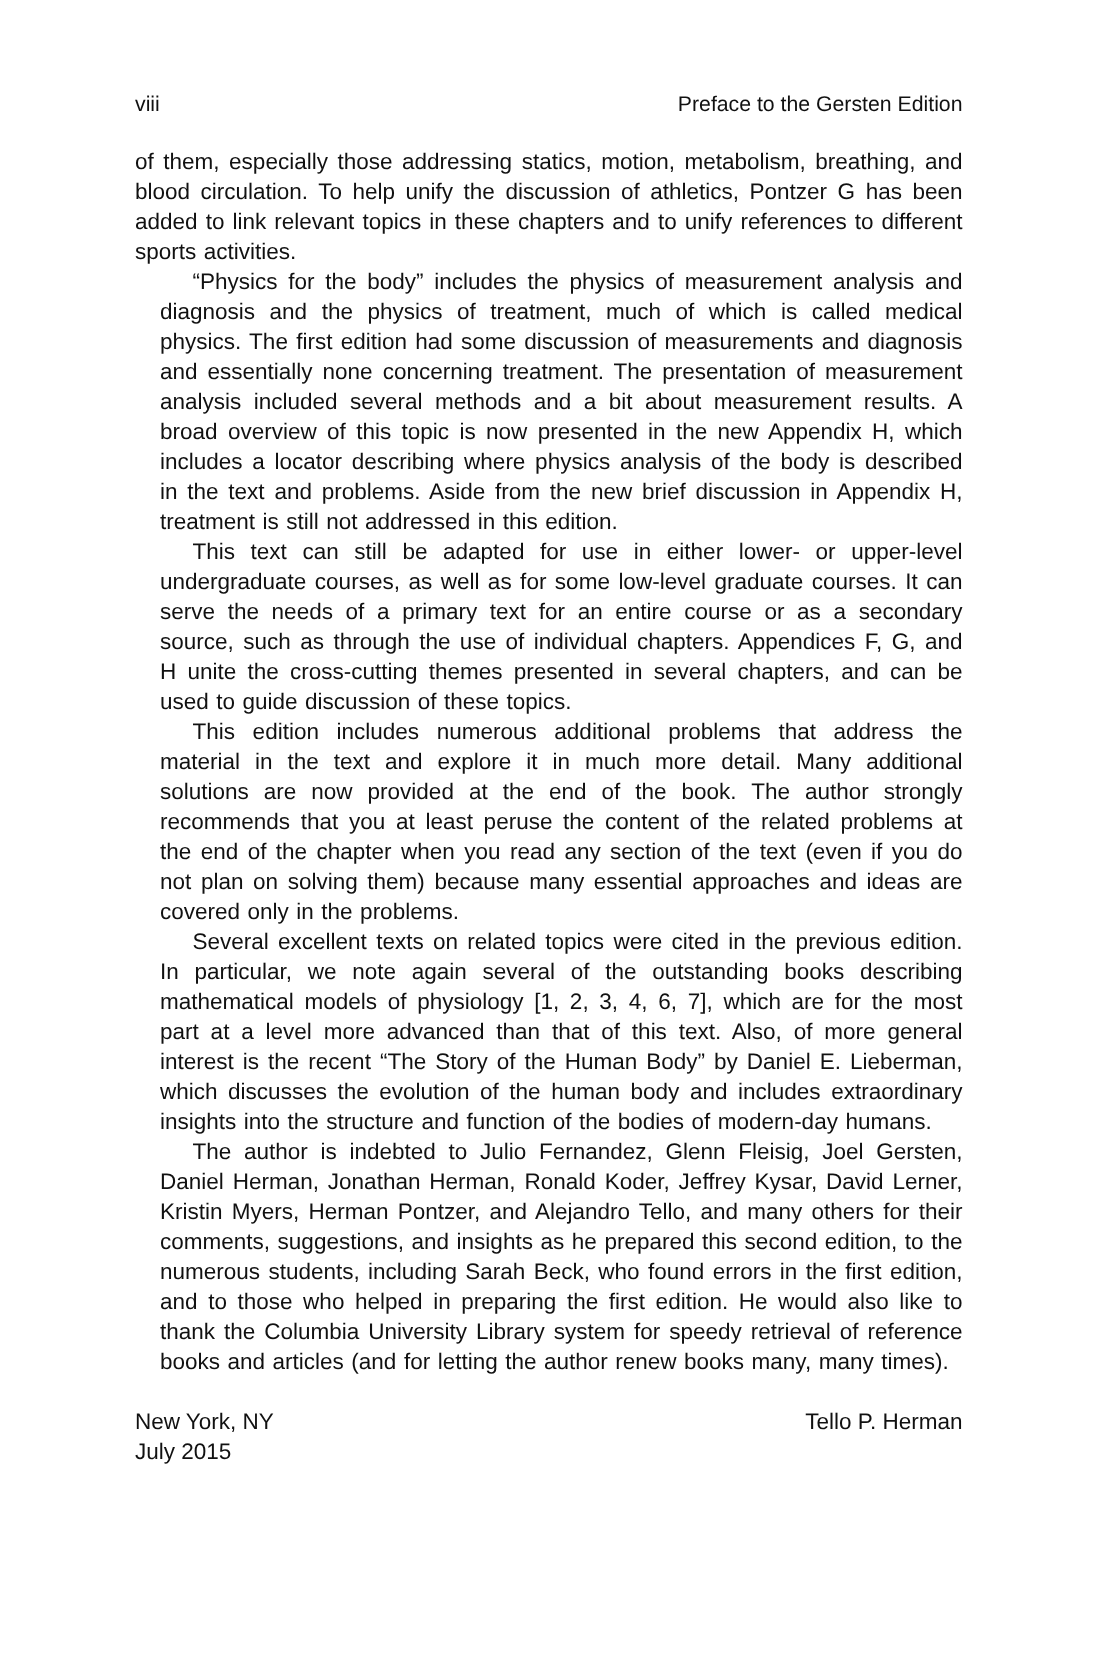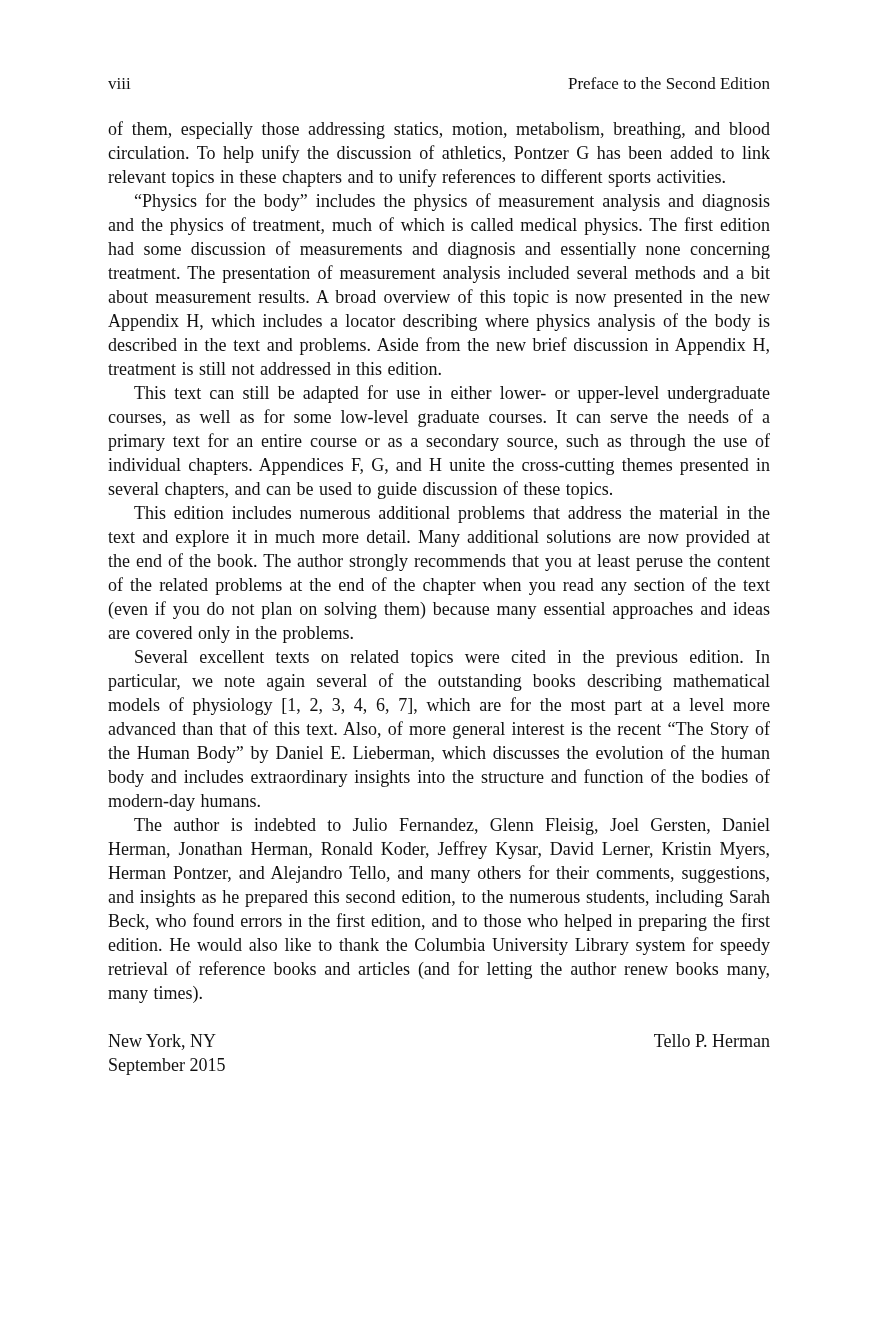--- a/index.html
+++ b/index.html
@@ -7,21 +7,21 @@
     padding: 0;
     background: #ffffff;
   }
   .page {
     position: relative;
     width: 878px;
     height: 1332px;
     margin: 0 auto;
     background: #ffffff;
     color: #111111;
-    font-family: Liberation Serif, serif;
+    font-family: Liberation Sans, sans-serif;
     box-sizing: border-box;
     padding: 73px 108px 0 108px;
     overflow: hidden;
   }
   .running-header {
     display: flex;
     justify-content: space-between;
     align-items: baseline;
     font-size: 17px;
     line-height: 22px;
@@ -31,52 +31,53 @@
     font-size: 18px;
     line-height: 24px;
   }
   .body-text p {
     margin: 0;
     text-align: justify;
     word-spacing: 1px;
   }
   .body-text p.indent {
     text-indent: 26px;
+    margin-left: 20px;
   }
   .signature {
     margin-top: 24px;
     font-size: 18px;
     line-height: 24px;
   }
   .sig-row {
     display: flex;
     justify-content: space-between;
     align-items: flex-start;
   }
 </style>
 </head>
 <body>
 
 <div class="page">
 
   <div class="running-header">
     <span>viii</span>
-    <span>Preface to the Second Edition</span>
+    <span>Preface to the Gersten Edition</span>
   </div>
 
   <div class="body-text">
     <p>of them, especially those addressing statics, motion, metabolism, breathing, and blood circulation. To help unify the discussion of athletics, Pontzer G has been added to link relevant topics in these chapters and to unify references to different sports activities.</p>
     <p class="indent">“Physics for the body” includes the physics of measurement analysis and diagnosis and the physics of treatment, much of which is called medical physics. The first edition had some discussion of measurements and diagnosis and essentially none concerning treatment. The presentation of measurement analysis included several methods and a bit about measurement results. A broad overview of this topic is now presented in the new Appendix H, which includes a locator describing where physics analysis of the body is described in the text and problems. Aside from the new brief discussion in Appendix H, treatment is still not addressed in this edition.</p>
     <p class="indent">This text can still be adapted for use in either lower- or upper-level undergraduate courses, as well as for some low-level graduate courses. It can serve the needs of a primary text for an entire course or as a secondary source, such as through the use of individual chapters. Appendices F, G, and H unite the cross-cutting themes presented in several chapters, and can be used to guide discussion of these topics.</p>
     <p class="indent">This edition includes numerous additional problems that address the material in the text and explore it in much more detail. Many additional solutions are now provided at the end of the book. The author strongly recommends that you at least peruse the content of the related problems at the end of the chapter when you read any section of the text (even if you do not plan on solving them) because many essential approaches and ideas are covered only in the problems.</p>
     <p class="indent">Several excellent texts on related topics were cited in the previous edition. In particular, we note again several of the outstanding books describing mathematical models of physiology [1, 2, 3, 4, 6, 7], which are for the most part at a level more advanced than that of this text. Also, of more general interest is the recent “The Story of the Human Body” by Daniel E. Lieberman, which discusses the evolution of the human body and includes extraordinary insights into the structure and function of the bodies of modern-day humans.</p>
     <p class="indent">The author is indebted to Julio Fernandez, Glenn Fleisig, Joel Gersten, Daniel Herman, Jonathan Herman, Ronald Koder, Jeffrey Kysar, David Lerner, Kristin Myers, Herman Pontzer, and Alejandro Tello, and many others for their comments, suggestions, and insights as he prepared this second edition, to the numerous students, including Sarah Beck, who found errors in the first edition, and to those who helped in preparing the first edition. He would also like to thank the Columbia University Library system for speedy retrieval of reference books and articles (and for letting the author renew books many, many times).</p>
   </div>
 
   <div class="signature">
     <div class="sig-row">
       <span>New York, NY</span>
       <span>Tello P. Herman</span>
     </div>
-    <div>September 2015</div>
+    <div>July 2015</div>
   </div>
 
 </div>
 
 </body></html>

